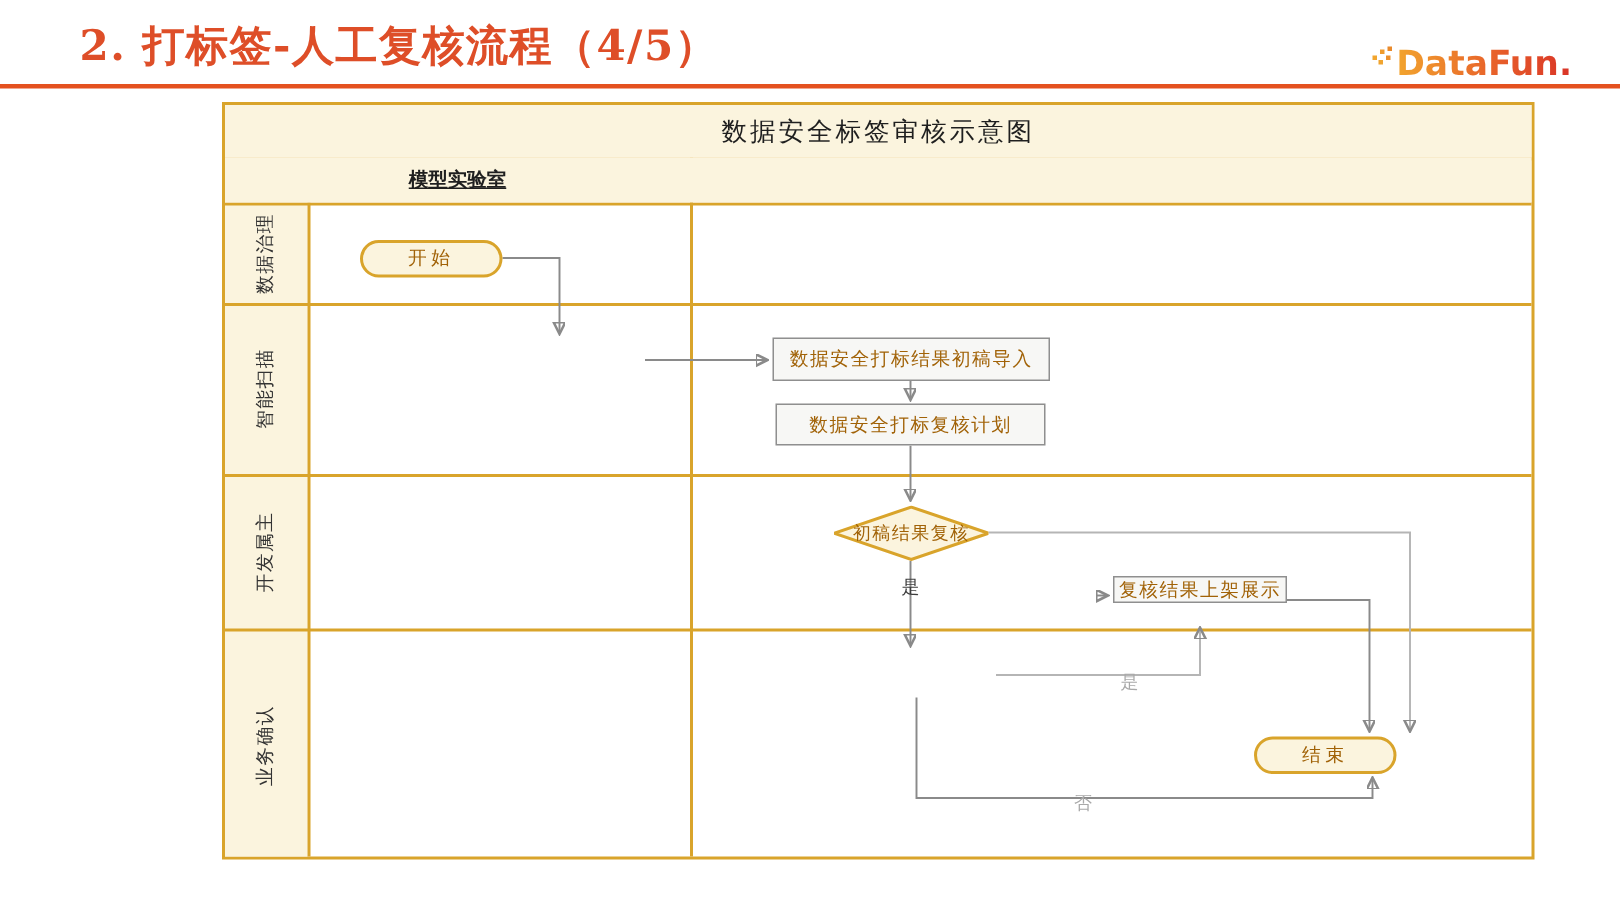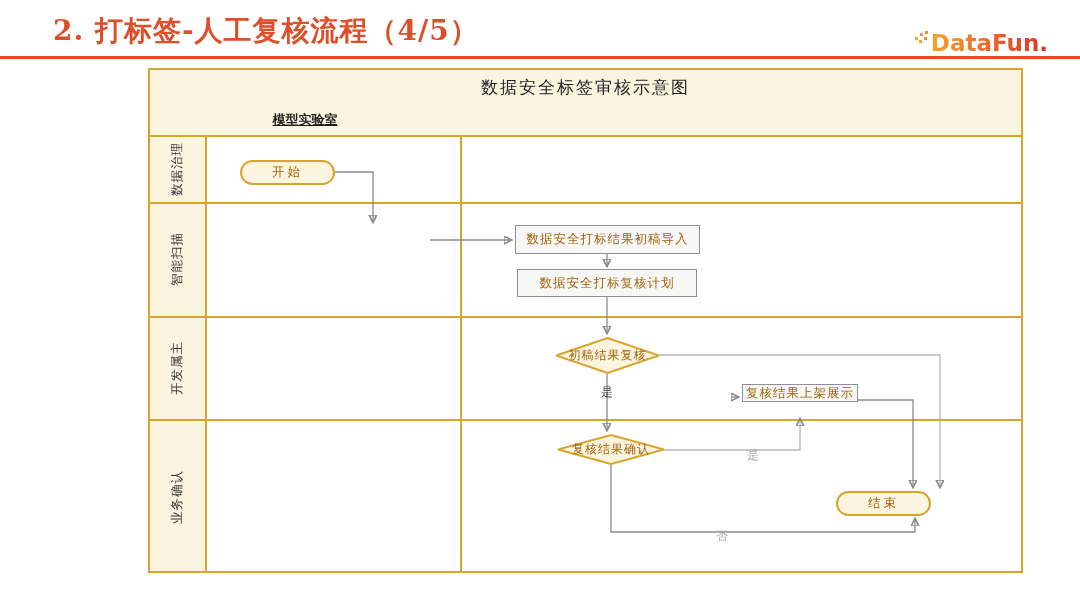--- a/index.html
+++ b/index.html
@@ -143,26 +143,20 @@
 
   <div class="node diamond" style="left:406px;top:267px;width:103px;height:37px">
     <svg viewBox="0 0 103 37" preserveAspectRatio="none">
       <polygon points="0,18.5 51.5,1 103,18.5 51.5,36" fill="#FBF4DE" stroke="#D9A42B" stroke-width="2"></polygon>
     </svg>
     <span>初稿结果复核</span>
   </div>
 
   <div class="node rect" style="left:592px;top:314px;width:116px;height:18px">复核结果上架展示</div>
 
-  <div class="node diamond" style="left:408px;top:364px;width:106px;height:31px">
-    <svg viewBox="0 0 106 31" preserveAspectRatio="none">
-      <polygon points="0,15.5 53,1 106,15.5 53,30" fill="#FBF4DE" stroke="#D9A42B" stroke-width="2"></polygon>
-    </svg>
-    <span>复核结果确认</span>
-  </div>
 
   <div class="node pill" style="left:686px;top:421px;width:95px;height:25px">结束</div>
 
   <div class="edge-label dark" style="left:457px;top:322px">是</div>
   <div class="edge-label light" style="left:603px;top:385px">是</div>
   <div class="edge-label light" style="left:572px;top:466px">否</div>
 
 </div>
 
 </body></html>

